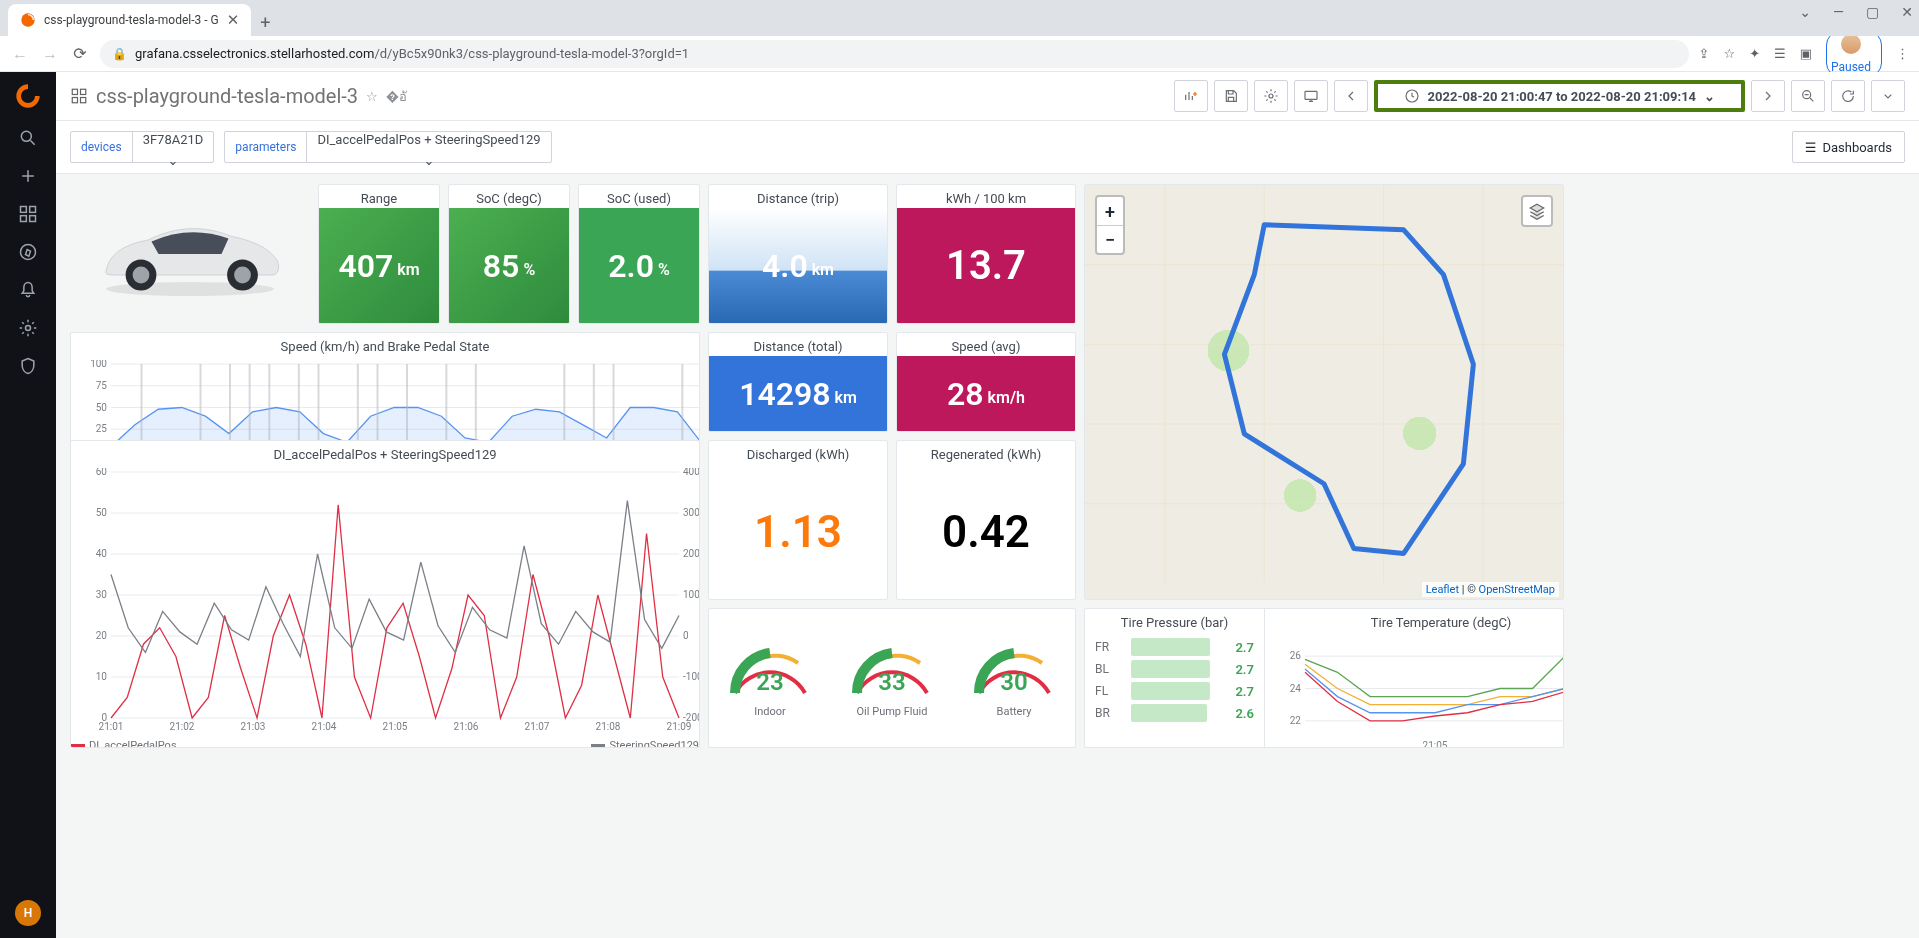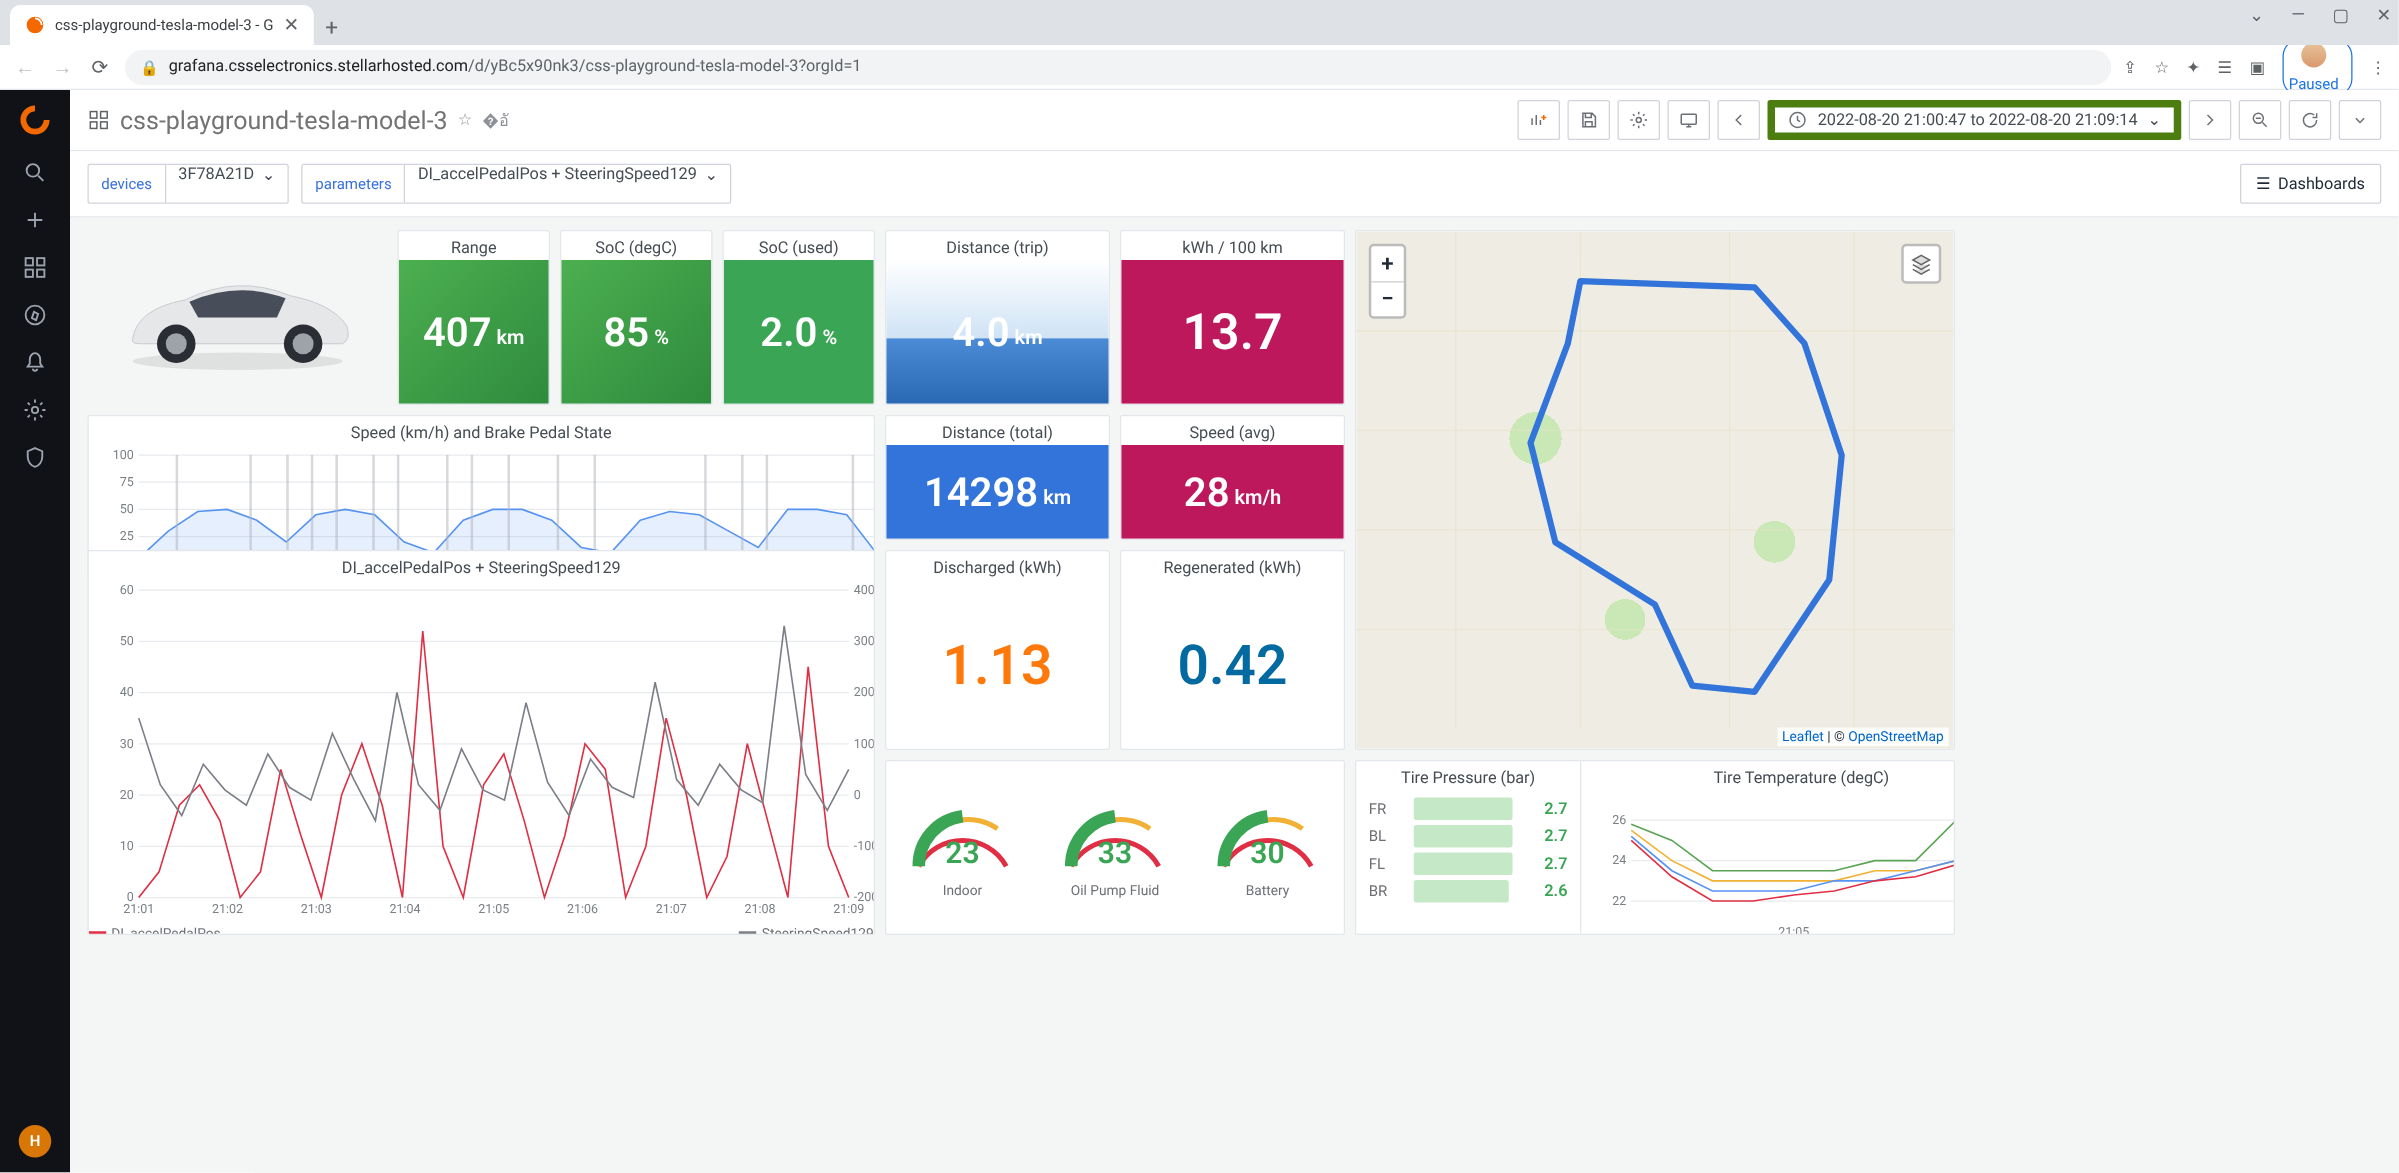--- a/index.html
+++ b/index.html
@@ -28,39 +28,39 @@
 .sidebar .spacer { flex:1; }
 .sidebar .bot-av { width:26px; height:26px; border-radius:50%; background:#d97706; margin-bottom:12px; display:flex;align-items:center;justify-content:center;color:#fff;font-size:12px;font-weight:600; }
 .content { flex: 1; background: #F4F5F5; overflow: auto; }
 .topbar { display: flex; align-items: center; padding: 8px 14px; gap: 8px; border-bottom: 1px solid #E3E6EA; background:#fff; }
 .topbar .crumb-ic { width:18px;height:18px;stroke:#5f6368;fill:none;stroke-width:1.6; }
 .topbar .title { font-size: 20px; color: #737373; }
 .topbar .star, .topbar .share { color:#8e9297; cursor:pointer; }
 .topbar .right { margin-left:auto; display:flex; align-items:center; gap:6px; }
 .tb-btn { border:1px solid #D0D3D9; background:#fff; border-radius:2px; height:32px; min-width:34px; display:flex; align-items:center; justify-content:center; cursor:pointer; padding:0 8px; }
 .tb-btn svg { width:16px;height:16px;stroke:#6c6f75;fill:none;stroke-width:1.8; }
-.time-range { border:6px solid #4d7c0f; border-radius:2px; height:32px; display:flex; align-items:center; padding:0 10px; gap:8px; color:#464c54; cursor:pointer; }
+.time-range { border:4px solid #4d7c0f; border-radius:2px; height:32px; display:flex; align-items:center; padding:0 26px; gap:8px; color:#464c54; cursor:pointer;font-weight:bold; }
 .varbar { display:flex; align-items:center; padding:10px 14px; gap:10px; border-bottom:1px solid #E3E6EA; background:#fff; }
 .var { display:flex; align-items:center; border:1px solid #D0D3D9; border-radius:2px; height:32px; }
 .var .k { padding:0 10px; color:#3871dc; font-size:12px; }
-.var .v { padding:0 10px; border-left:1px solid #D0D3D9; height:100%; display:flex; gap:6px; color:#464c54; }
+.var .v { padding:0 10px; border-left:1px solid #D0D3D9; height:100%; display:flex; align-items:center; gap:6px; color:#464c54;flex-direction:column; }
 .dashbtn { margin-left:auto; border:1px solid #D0D3D9; border-radius:2px; height:32px; display:flex; align-items:center; padding:0 12px; gap:6px; cursor:pointer; }
 .grid { padding: 10px 14px; display:grid; grid-template-columns: 240px repeat(3, 122px) 180px 180px 480px; grid-template-rows: 140px 100px 160px 140px; gap:8px; }
 .panel { background:#fff; border:1px solid #E3E6EA; border-radius:2px; display:flex; flex-direction:column; overflow:hidden; }
 .panel .ph { text-align:center; font-size:13px; color:#464c54; padding:6px 4px 2px; }
 .bigval { flex:1; display:flex; align-items:center; justify-content:center; font-weight:600; }
 .bigval .v { font-size:32px; }
 .bigval .u { font-size:16px; margin-left:4px; align-self:center; margin-top:8px; }
 .green-grad { background:linear-gradient(135deg,#4CAF50,#2E8B3D); color:#fff; }
 .green-solid { background:#3AA655; color:#fff; }
 .green-dark { background:#be185d; color:#fff; }
 .blue-grad { color:#fff; background:linear-gradient(to top, #2968b3 0%, #4b8bd6 45%, #cfe3f5 46%, #ffffff 100%); }
 .blue-solid { background:#3274D9; color:#fff; }
 .orange-txt .v, .orange-txt .u { color:#FF780A; }
-.green-txt .v, .green-txt .u { color:#0369a1; }
+.green-txt .v, .green-txt .u { color:#000000; }
 .car-img { display:flex; align-items:center; justify-content:center; }
 .car-img svg { width: 210px; }
 .chart-panel { position:relative; }
 .chart-body { flex:1; padding:4px 10px 2px 10px; }
 .axis-lbl { font-size:10px; fill:#7b8087; }
 .gridline { stroke:#E8EAEE; stroke-width:1; }
 .map-panel { position:relative; }
 .map-bg { position:absolute; inset:0; background:
   radial-gradient(circle at 30% 40%, #c9e8b6 0 5%, transparent 5%),
   radial-gradient(circle at 70% 60%, #c9e8b6 0 4%, transparent 4%),

